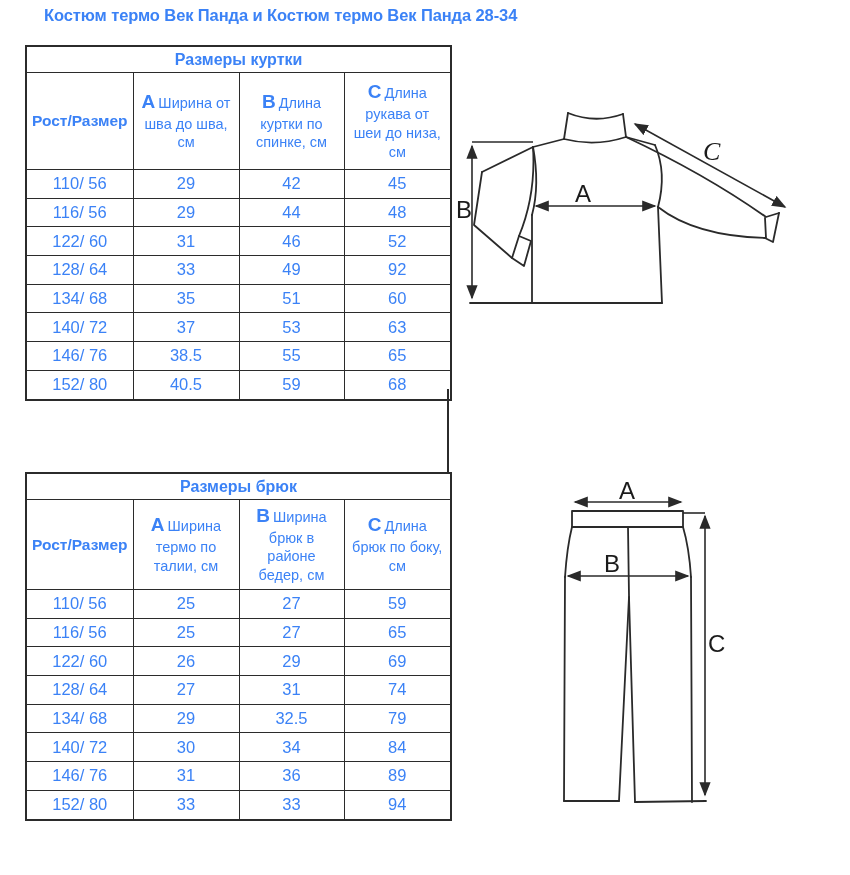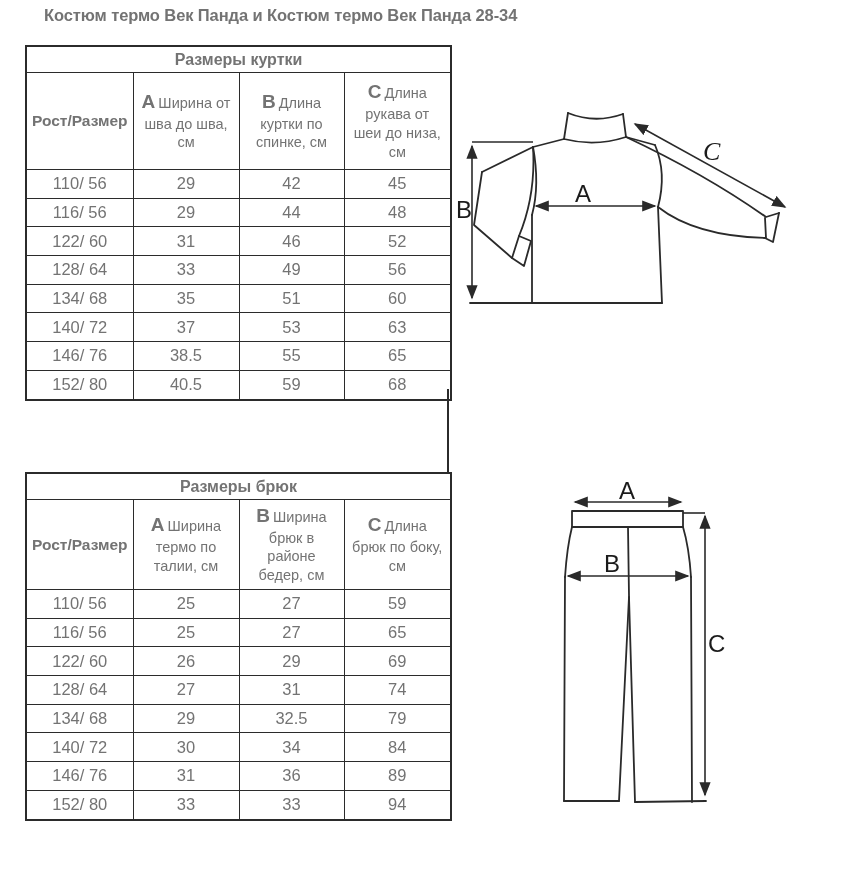--- a/index.html
+++ b/index.html
@@ -1,18 +1,18 @@
 <!DOCTYPE html>
 <html><head>
 <meta charset="utf-8">
 <style>
   html,body { margin:0; padding:0; background:#ffffff; }
   .page {
     position:relative; width:850px; height:875px; background:#ffffff;
-    font-family:"Liberation Sans", sans-serif; color:#737373; overflow:hidden;
+    font-family:"Liberation Sans", sans-serif; color:#3b82f6; overflow:hidden;
   }
   .doc-title {
     position:absolute; left:44px; top:6px;
     font-size:16.5px; font-weight:700; letter-spacing:-0.1px; white-space:nowrap;
   }
   table.size-table {
     position:absolute; left:25px; width:425px;
     border-collapse:collapse; table-layout:fixed;
     border:2.2px solid #2b2b2b; background:#fff;padding-left:28px;
   }
@@ -83,21 +83,21 @@
         <tr>
           <td>122/ 60</td>
           <td>31</td>
           <td>46</td>
           <td>52</td>
         </tr>
         <tr>
           <td>128/ 64</td>
           <td>33</td>
           <td>49</td>
-          <td>56</td>
+          <td>92</td>
         </tr>
         <tr>
           <td>134/ 68</td>
           <td>35</td>
           <td>51</td>
           <td>60</td>
         </tr>
         <tr>
           <td>140/ 72</td>
           <td>37</td>

